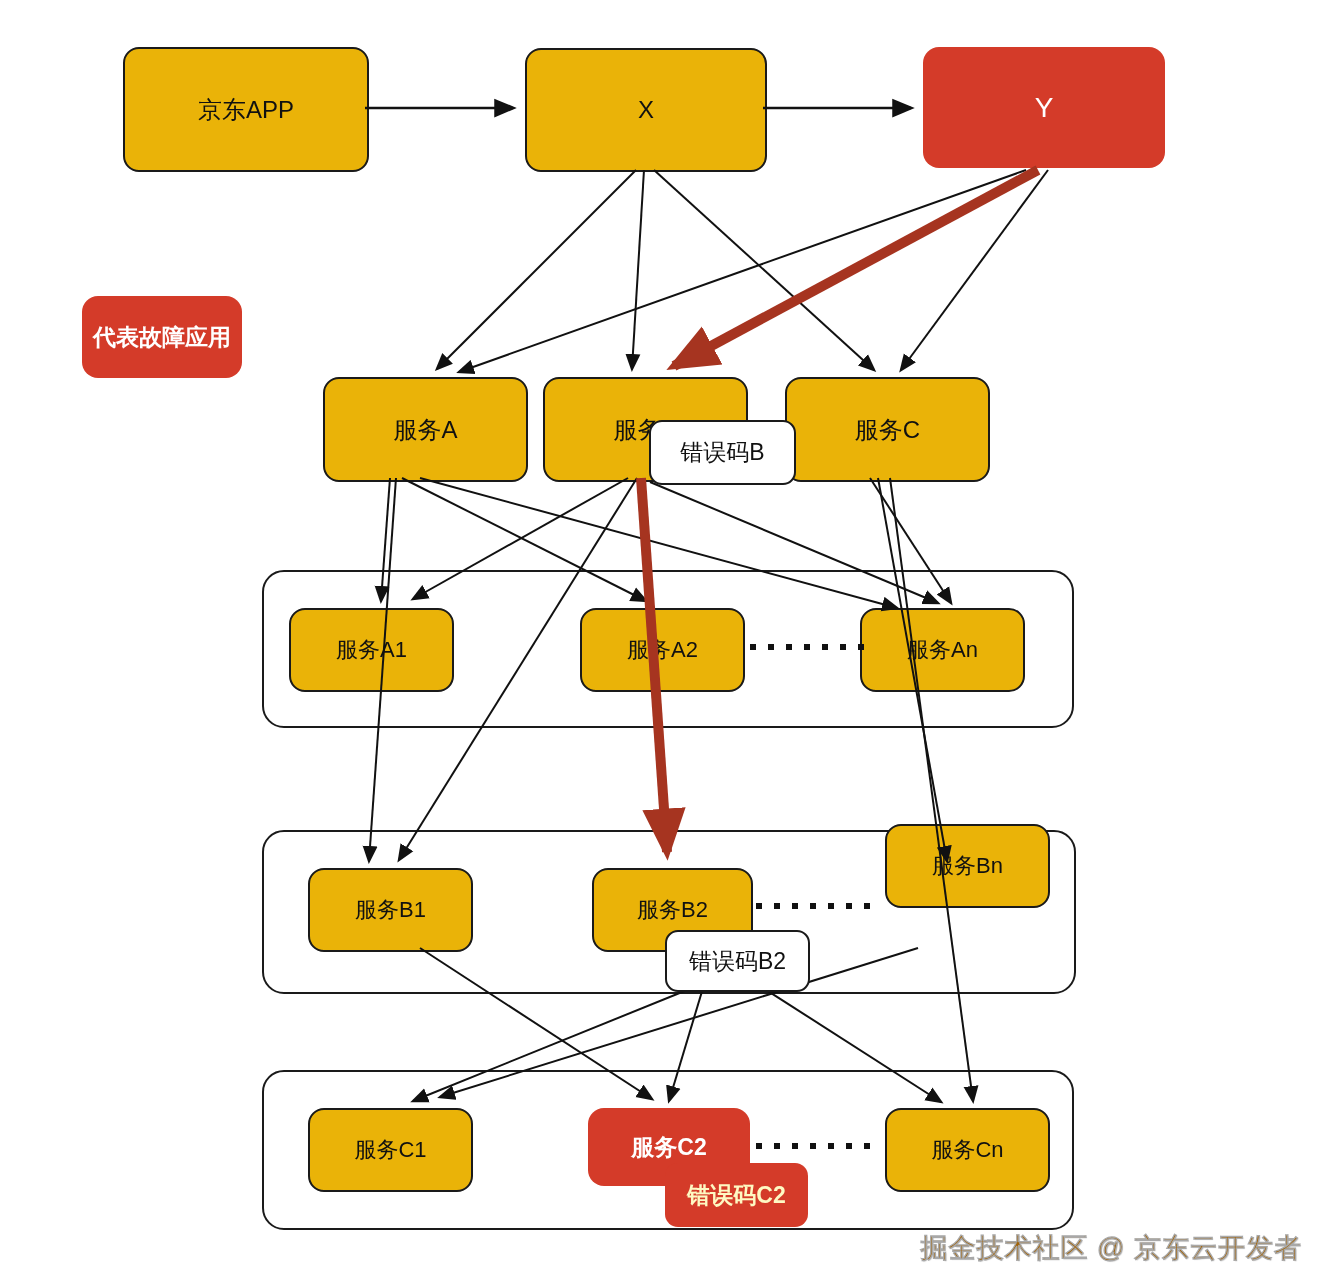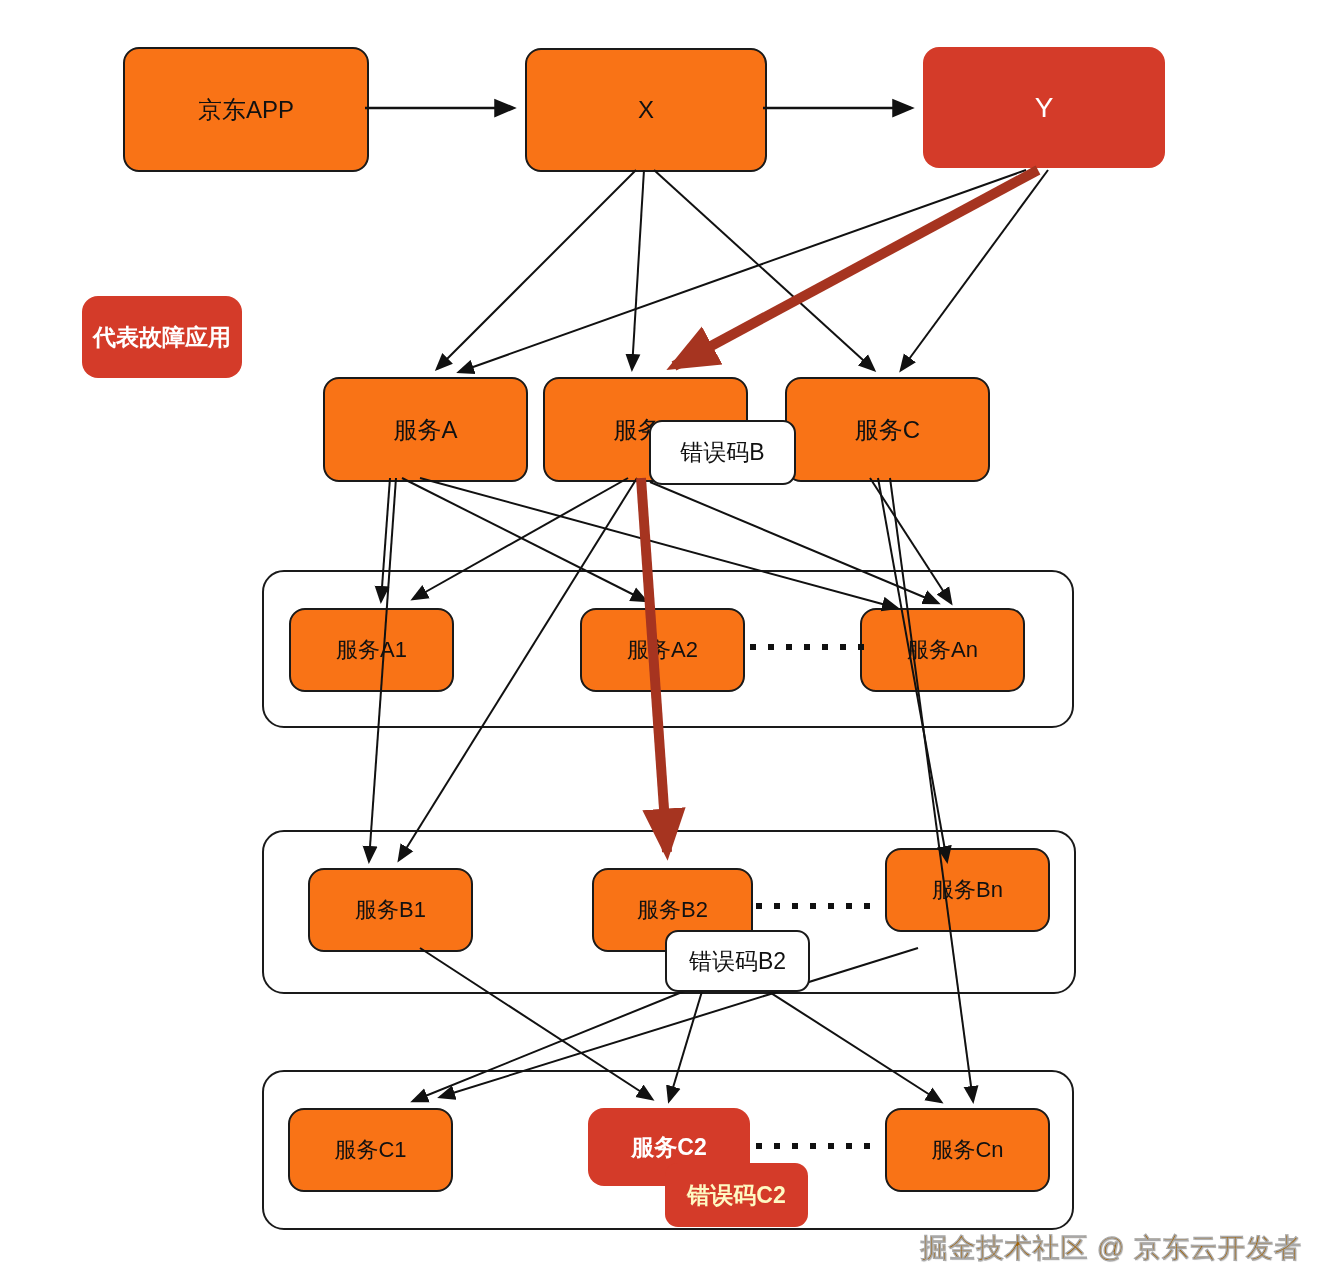--- a/index.html
+++ b/index.html
@@ -1,20 +1,20 @@
 <!DOCTYPE html>
 <html style="--fault: #d43b29; --fault-arrow: #a63420;"><head>
 <meta charset="utf-8">
 <style>
   html,body{margin:0;padding:0;background:#fff;}
   .canvas{position:relative;width:1328px;height:1282px;background:#ffffff;overflow:hidden;
           font-family:"Liberation Sans","DejaVu Sans",sans-serif;}
   .group{position:absolute;border:2.5px solid #1a1a1a;border-radius:22px;background:#ffffff;}
   .node{position:absolute;display:flex;align-items:center;justify-content:center;
-        background:#f97316;border:2.5px solid #1a1a1a;border-radius:16px;
+        background:#eab308;border:2.5px solid #1a1a1a;border-radius:16px;
         font-size:24px;color:#111;white-space:nowrap;}
   .node.fault{background:var(--fault,#d43b29);border:none;color:#ffffff;}
   .node.bold{font-weight:700;}
   .callout{position:absolute;display:flex;align-items:center;justify-content:center;
         background:#ffffff;border:2.5px solid #1a1a1a;border-radius:13px;
         font-size:23px;color:#111;white-space:nowrap;z-index:30;}
   .callout.fault{background:var(--fault,#d43b29);border:none;color:#fef9c3;font-weight:700;}
   .legend{position:absolute;display:flex;align-items:center;justify-content:center;
         background:var(--fault,#d43b29);color:#fff;border-radius:16px;
         font-size:23px;font-weight:700;}
@@ -45,23 +45,23 @@
   <div class="node" style="left:323px;top:377px;width:201px;height:101px">服务A</div>
   <div class="node" style="left:785px;top:377px;width:201px;height:101px">服务C</div>
   <div class="node" style="left:543px;top:377px;width:201px;height:101px">服务B</div>
 
   <div class="node" style="left:289px;top:608px;width:161px;height:80px;font-size:22px">服务A1</div>
   <div class="node" style="left:580px;top:608px;width:161px;height:80px;font-size:22px">服务A2</div>
   <div class="node" style="left:860px;top:608px;width:161px;height:80px;font-size:22px">服务An</div>
 
   <div class="node" style="left:308px;top:868px;width:161px;height:80px;font-size:22px">服务B1</div>
   <div class="node" style="left:592px;top:868px;width:157px;height:80px;font-size:22px">服务B2</div>
-  <div class="node" style="left:885px;top:848px;width:161px;height:80px;font-size:22px">服务Bn</div>
+  <div class="node" style="left:885px;top:824px;width:161px;height:80px;font-size:22px">服务Bn</div>
 
-  <div class="node" style="left:288px;top:1108px;width:161px;height:80px;font-size:22px">服务C1</div>
+  <div class="node" style="left:308px;top:1108px;width:161px;height:80px;font-size:22px">服务C1</div>
   <div class="node fault bold" style="left:588px;top:1108px;width:162px;height:78px;font-size:23px">服务C2</div>
   <div class="node" style="left:885px;top:1108px;width:161px;height:80px;font-size:22px">服务Cn</div>
 
   <svg class="edges" id="edges" width="1328" height="1282" viewBox="0 0 1328 1282">
     <defs>
       <marker id="ah-black" viewBox="0 0 12 10" refX="10" refY="5" markerWidth="9" markerHeight="8" orient="auto-start-reverse">
         <path d="M0,0 L12,5 L0,10 z" fill="#111111"></path>
       </marker>
       <marker id="ah-red" viewBox="0 0 12 10" refX="10" refY="5" markerUnits="userSpaceOnUse" markerWidth="52" markerHeight="46" orient="auto-start-reverse">
         <path d="M0,0 L12,5 L0,10 z" fill="#a63420"></path>

